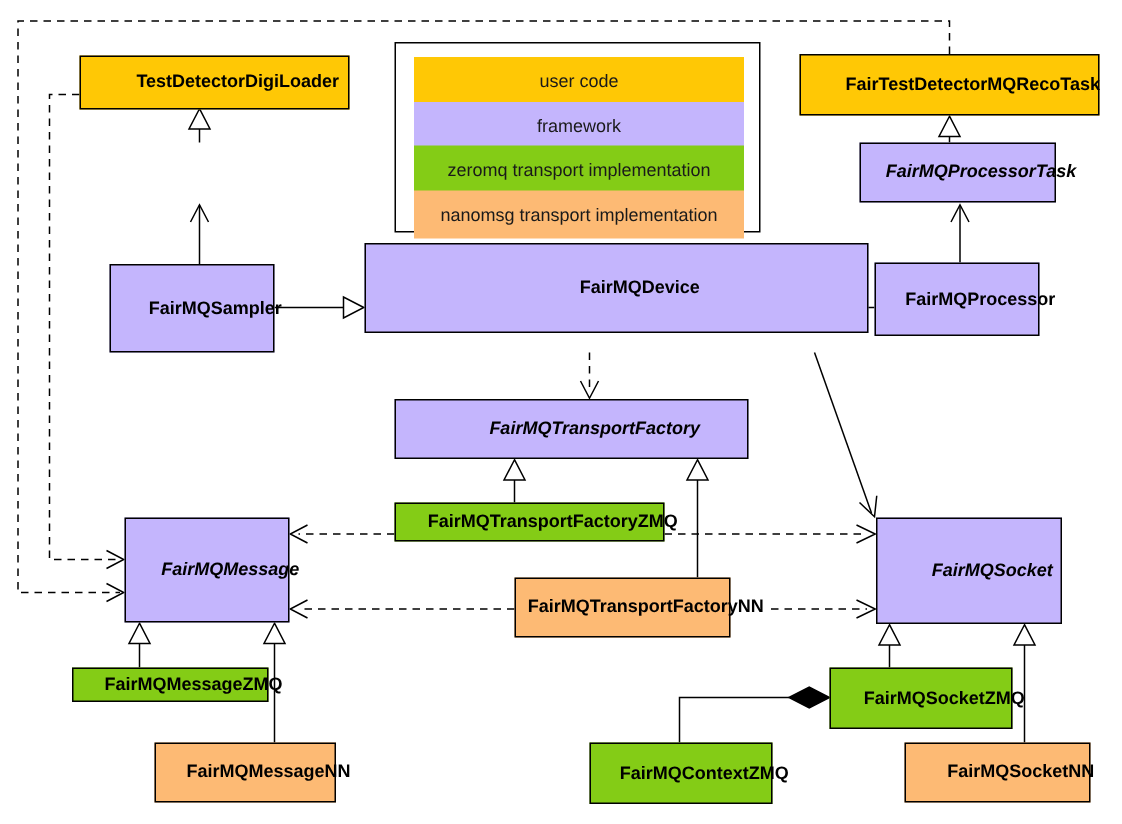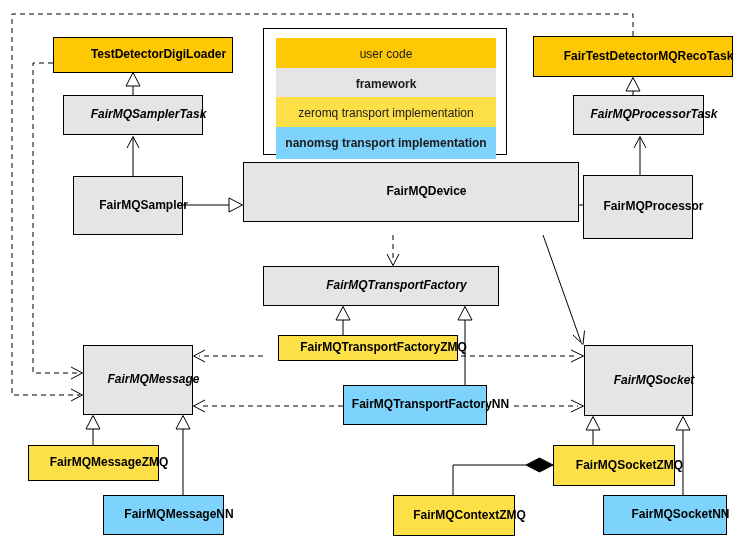--- a/index.html
+++ b/index.html
@@ -4,23 +4,23 @@
 <style>
   html,body{margin:0;padding:0;background:#ffffff;}
   .stage{position:relative;width:748px;height:549px;background:#ffffff;overflow:hidden;
          font-family:"Liberation Sans","DejaVu Sans",sans-serif;}
   svg.wires{position:absolute;left:0;top:0;z-index:1;}
   .node{position:absolute;z-index:2;display:flex;align-items:center;justify-content:center;
         border:1px solid #000;box-sizing:border-box;font-size:12px;font-weight:bold;
         color:#000;text-align:center;white-space:nowrap;line-height:1.1;padding-left:31px;}
   .abstract{font-style:italic;}
   .c-user{background:#ffc805;}
-  .c-framework{background:#e5e5e5;font-weight:bold;}
-  .c-zmq{background:#fde047;}
-  .c-nn{background:#7dd3fc;font-weight:bold;}
+  .c-framework{background:#c4b5fd;}
+  .c-zmq{background:#84cc16;}
+  .c-nn{background:#fdba74;}
   .legend{position:absolute;z-index:2;border:1px solid #000;background:#ffffff;box-sizing:border-box;}
   .legend-item{position:absolute;left:12px;width:220px;height:32px;display:flex;
                align-items:center;justify-content:center;font-size:12px;color:#1a1a1a;}
 </style>
 </head>
 <body>
 
 <div class="stage">
 
   <svg class="wires" width="748" height="549" viewBox="0 0 748 549" fill="none" stroke="#000" stroke-width="1">
@@ -135,41 +135,40 @@
     <div class="legend-item c-user" style="top:9px">user code</div>
     <div class="legend-item c-framework" style="top:39px">framework</div>
     <div class="legend-item c-zmq" style="top:68px">zeromq transport implementation</div>
     <div class="legend-item c-nn" style="top:98px">nanomsg transport implementation</div>
   </div>
 
   <div class="node c-user" style="left:53px;top:37px;width:180px;height:36px">TestDetectorDigiLoader</div>
 
   <div class="node c-user" style="left:533px;top:36px;width:200px;height:41px">FairTestDetectorMQRecoTask</div>
 
-  <div class="node c-framework abstract" style="left:63px;top:95px;width:140px;height:40px">FairMQSamplerTask</div>
 
   <div class="node c-framework abstract" style="left:573px;top:95px;width:131px;height:40px">FairMQProcessorTask</div>
 
   <div class="node c-framework" style="left:73px;top:176px;width:110px;height:59px">FairMQSampler</div>
 
   <div class="node c-framework" style="left:243px;top:162px;width:336px;height:60px">FairMQDevice</div>
 
-  <div class="node c-framework" style="left:583px;top:175px;width:110px;height:64px">FairMQProcessor</div>
+  <div class="node c-framework" style="left:583px;top:175px;width:110px;height:49px">FairMQProcessor</div>
 
   <div class="node c-framework abstract" style="left:263px;top:266px;width:236px;height:40px">FairMQTransportFactory</div>
 
-  <div class="node c-zmq" style="left:278px;top:335px;width:180px;height:26px">FairMQTransportFactoryZMQ</div>
+  <div class="node c-zmq" style="left:263px;top:335px;width:180px;height:26px">FairMQTransportFactoryZMQ</div>
 
   <div class="node c-nn" style="left:343px;top:385px;width:144px;height:40px">FairMQTransportFactoryNN</div>
 
   <div class="node c-framework abstract" style="left:83px;top:345px;width:110px;height:70px">FairMQMessage</div>
 
-  <div class="node c-framework abstract" style="left:584px;top:345px;width:109px;height:71px">FairMQSocket</div>
+  <div class="node c-framework abstract" style="left:584px;top:345px;width:124px;height:71px">FairMQSocket</div>
 
-  <div class="node c-zmq" style="left:28px;top:445px;width:131px;height:36px">FairMQMessageZMQ</div>
+  <div class="node c-zmq" style="left:48px;top:445px;width:131px;height:23px">FairMQMessageZMQ</div>
 
   <div class="node c-nn" style="left:103px;top:495px;width:121px;height:40px">FairMQMessageNN</div>
 
   <div class="node c-zmq" style="left:553px;top:445px;width:122px;height:41px">FairMQSocketZMQ</div>
 
   <div class="node c-zmq" style="left:393px;top:495px;width:122px;height:41px">FairMQContextZMQ</div>
 
   <div class="node c-nn" style="left:603px;top:495px;width:124px;height:40px">FairMQSocketNN</div>
 
 </div>

